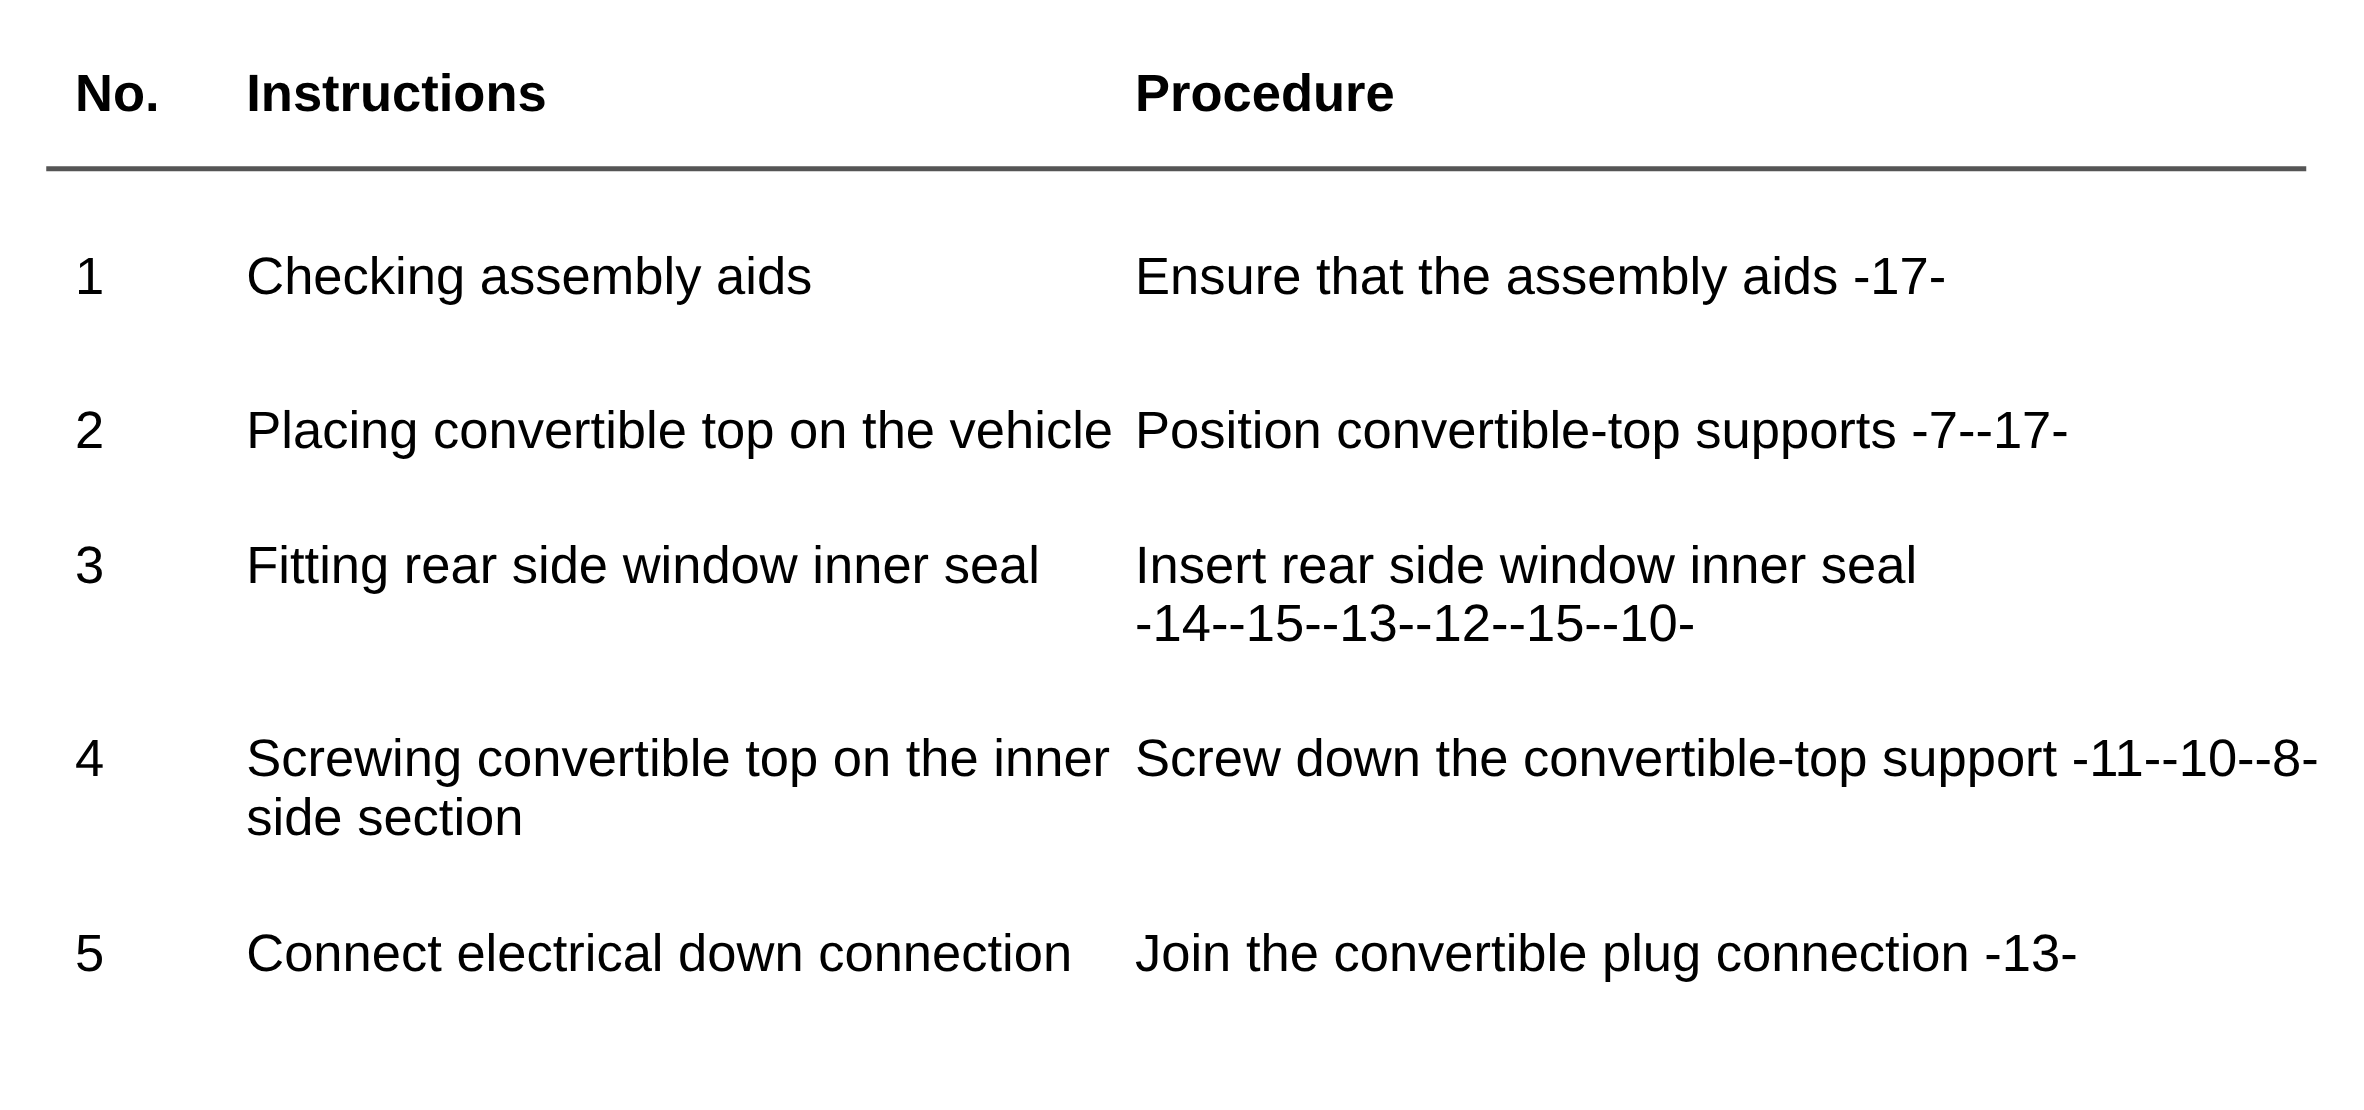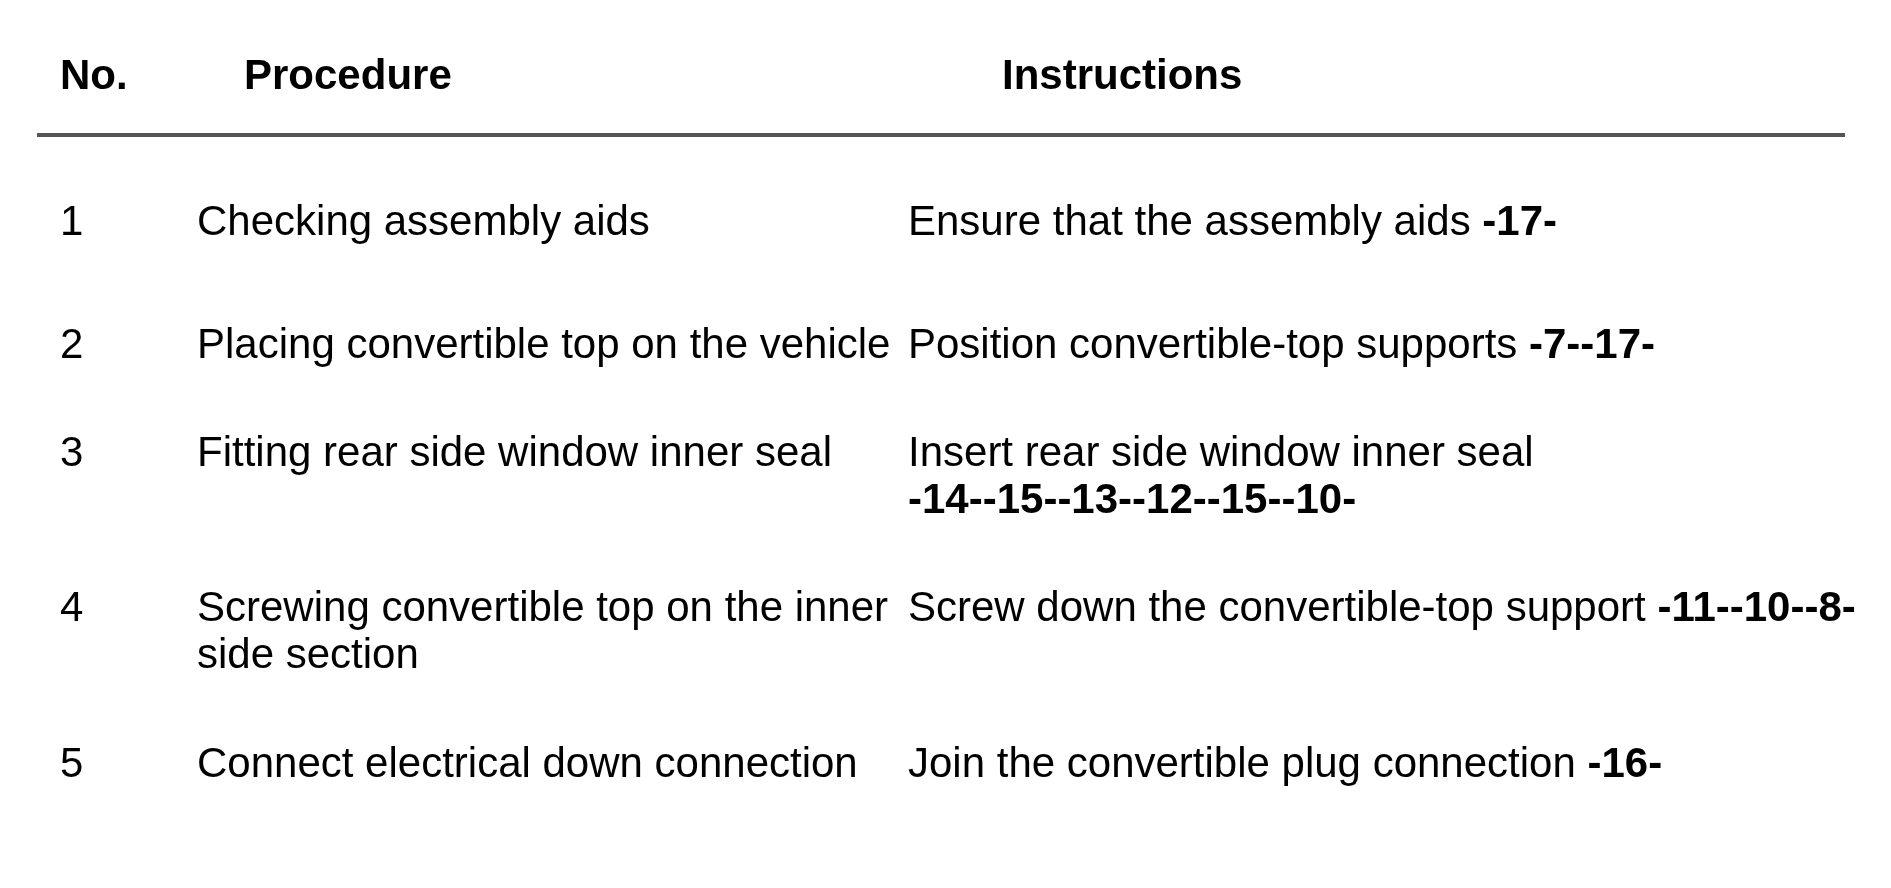--- a/index.html
+++ b/index.html
@@ -17,50 +17,49 @@
     padding: 51px 18px 0 37px;
   }
   .row {
     display: grid;
     grid-template-columns: 160px 711px 1fr;
     font-size: 42px;
     line-height: 47px;
   }
   .header-row {
     font-weight: bold;
-    gap: 47px;
   }
   .col-no {
     padding-left: 23px;
   }
   .divider {
     width: 1808px;
     height: 4px;
     background: #555555;
     margin-top: 35px;
   }
   .body-row-1 { margin-top: 60px; }
   .body-row-2 { margin-top: 76px; }
   .body-row-3 { margin-top: 61px; }
   .body-row-4 { margin-top: 61px; }
   .body-row-5 { margin-top: 62px; }
   .code {
-    font-weight: bold;
+    font-weight: normal;
     white-space: nowrap;
   }
 </style>
 </head>
 <body>
 
 <div class="page">
 
   <div class="row header-row">
     <div class="col-no">No.</div>
+    <div>Instructions</div>
     <div>Procedure</div>
-    <div>Instructions</div>
   </div>
 
   <div class="divider"></div>
 
   <div class="row body-row-1">
     <div class="col-no">1</div>
     <div>Checking assembly aids</div>
     <div><span>Ensure that the assembly aids</span> <span class="code">-17-</span></div>
   </div>
 
@@ -78,16 +77,16 @@
 
   <div class="row body-row-4">
     <div class="col-no">4</div>
     <div>Screwing convertible top on the inner side section</div>
     <div><span>Screw down the convertible-top support</span> <span class="code">-11--10--8-</span></div>
   </div>
 
   <div class="row body-row-5">
     <div class="col-no">5</div>
     <div>Connect electrical down connection</div>
-    <div><span>Join the convertible plug connection</span> <span class="code">-16-</span></div>
+    <div><span>Join the convertible plug connection</span> <span class="code">-13-</span></div>
   </div>
 
 </div>
 
 </body></html>

